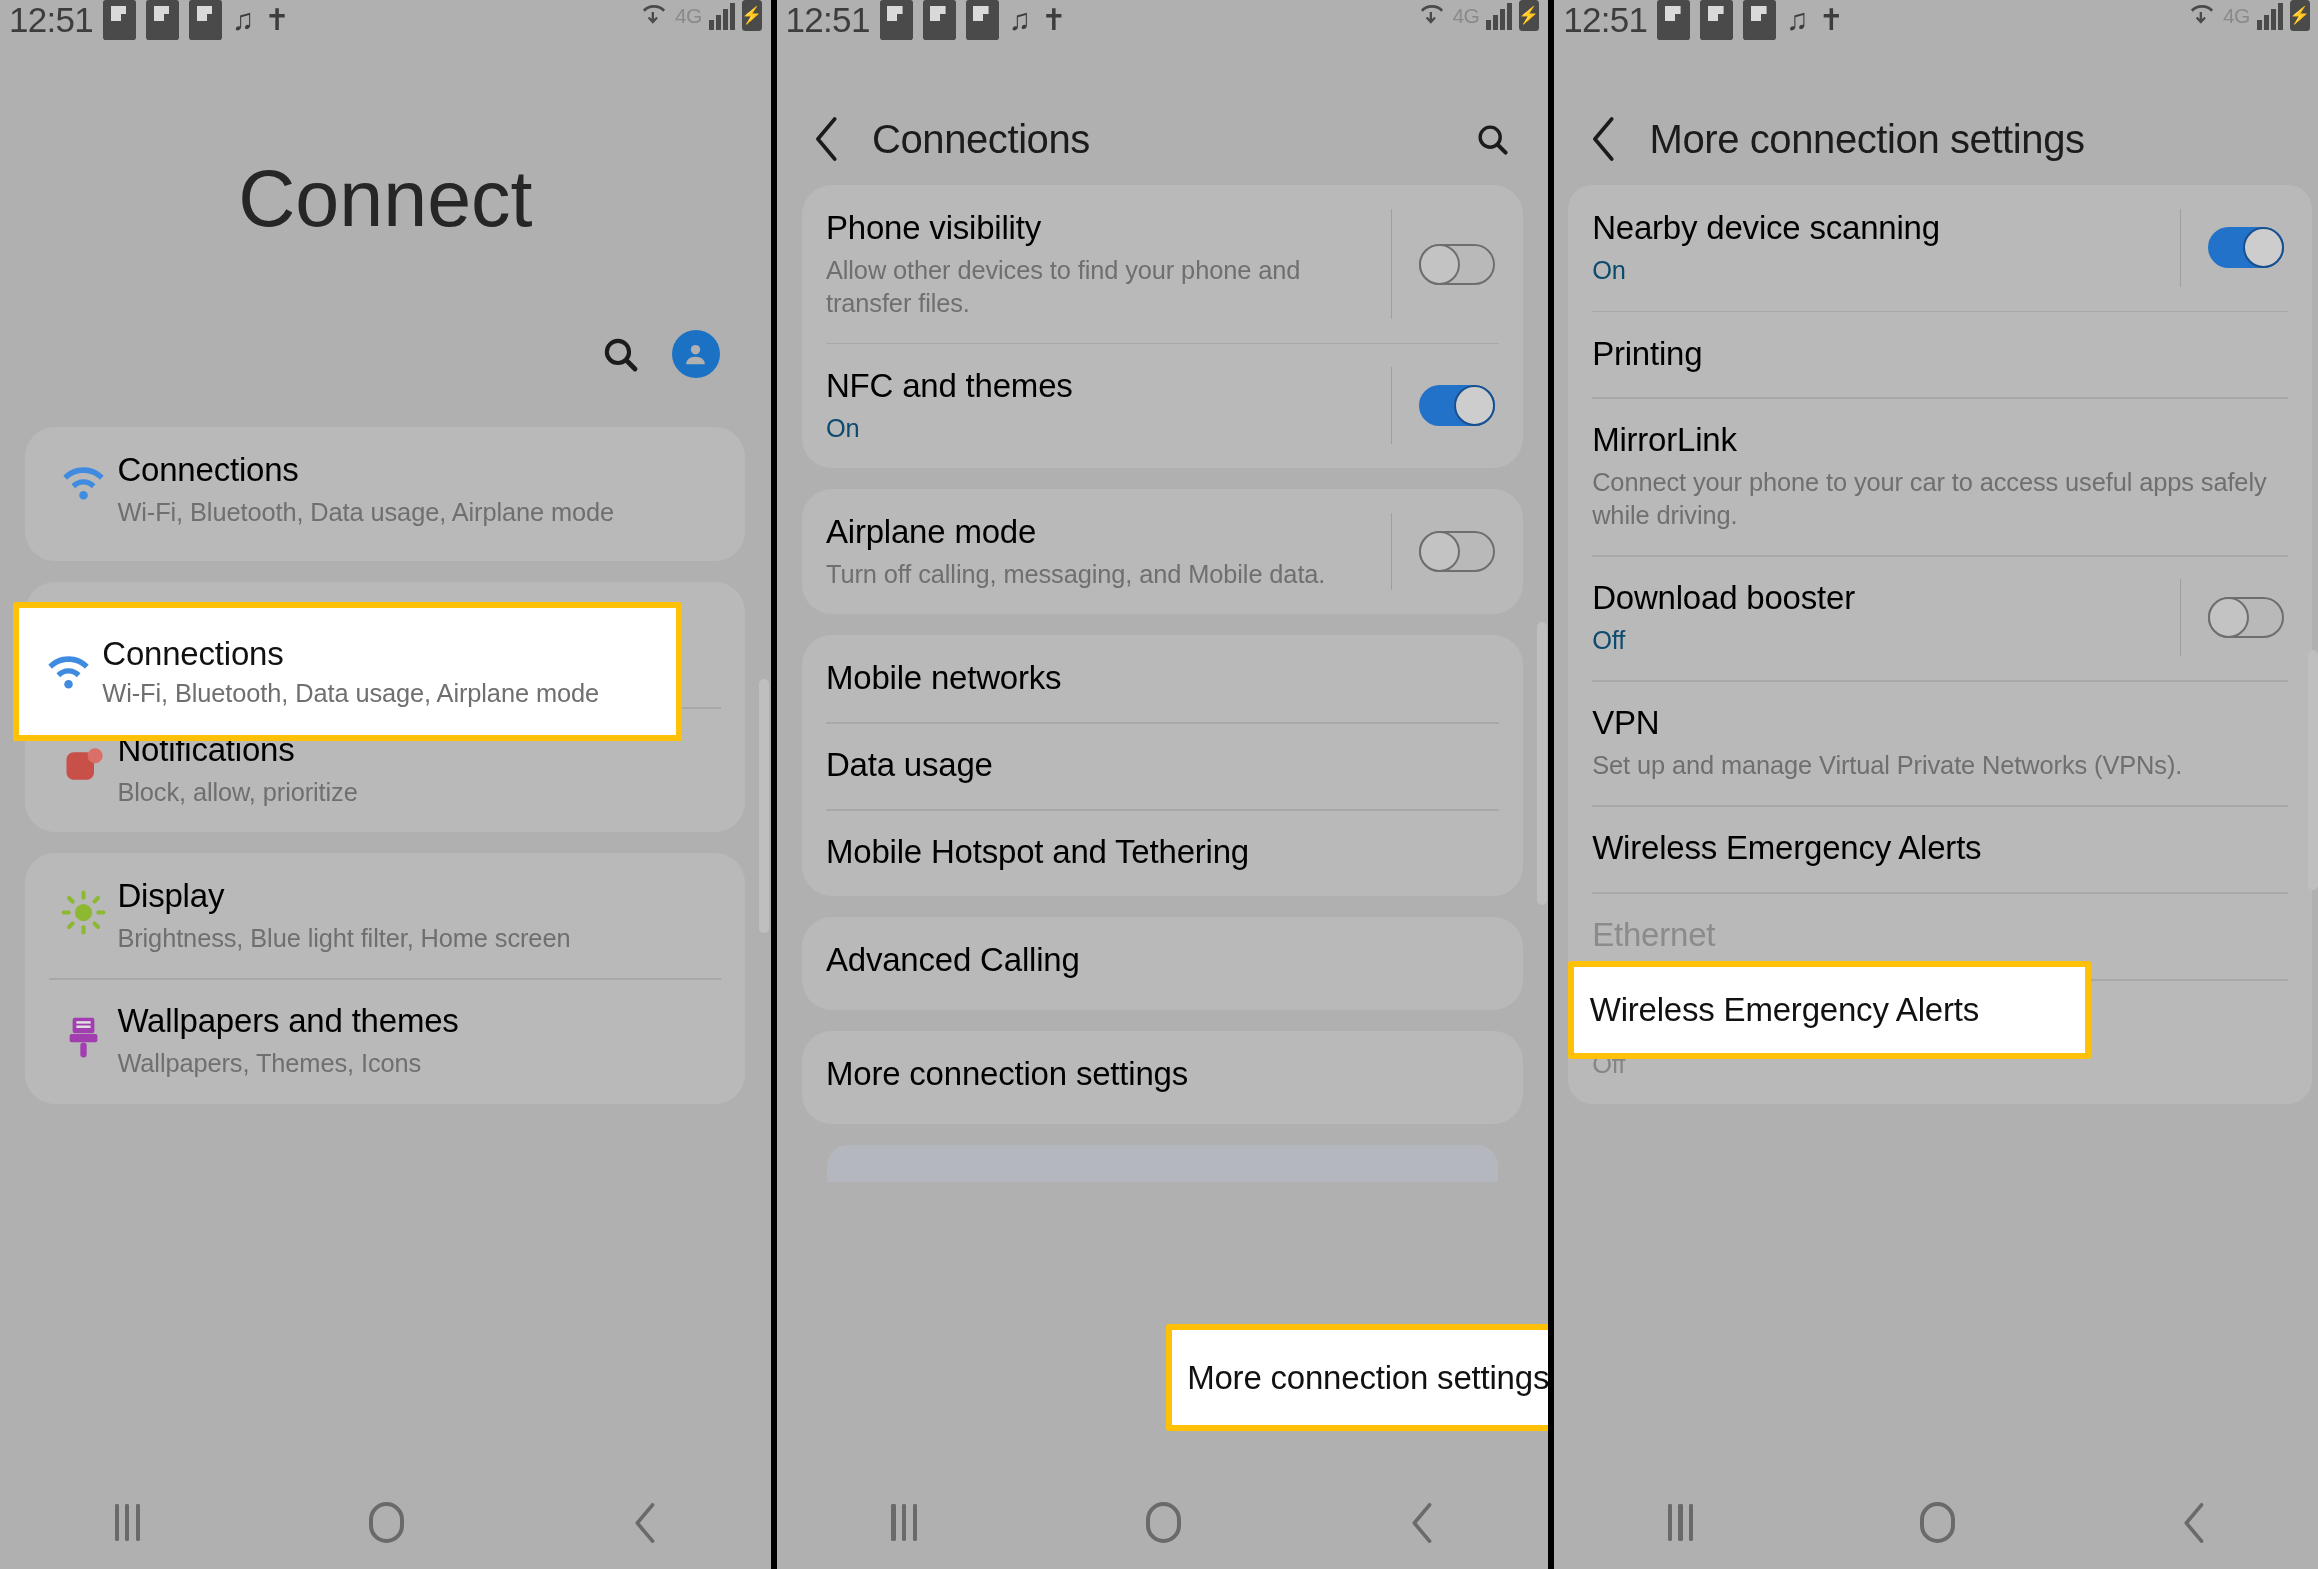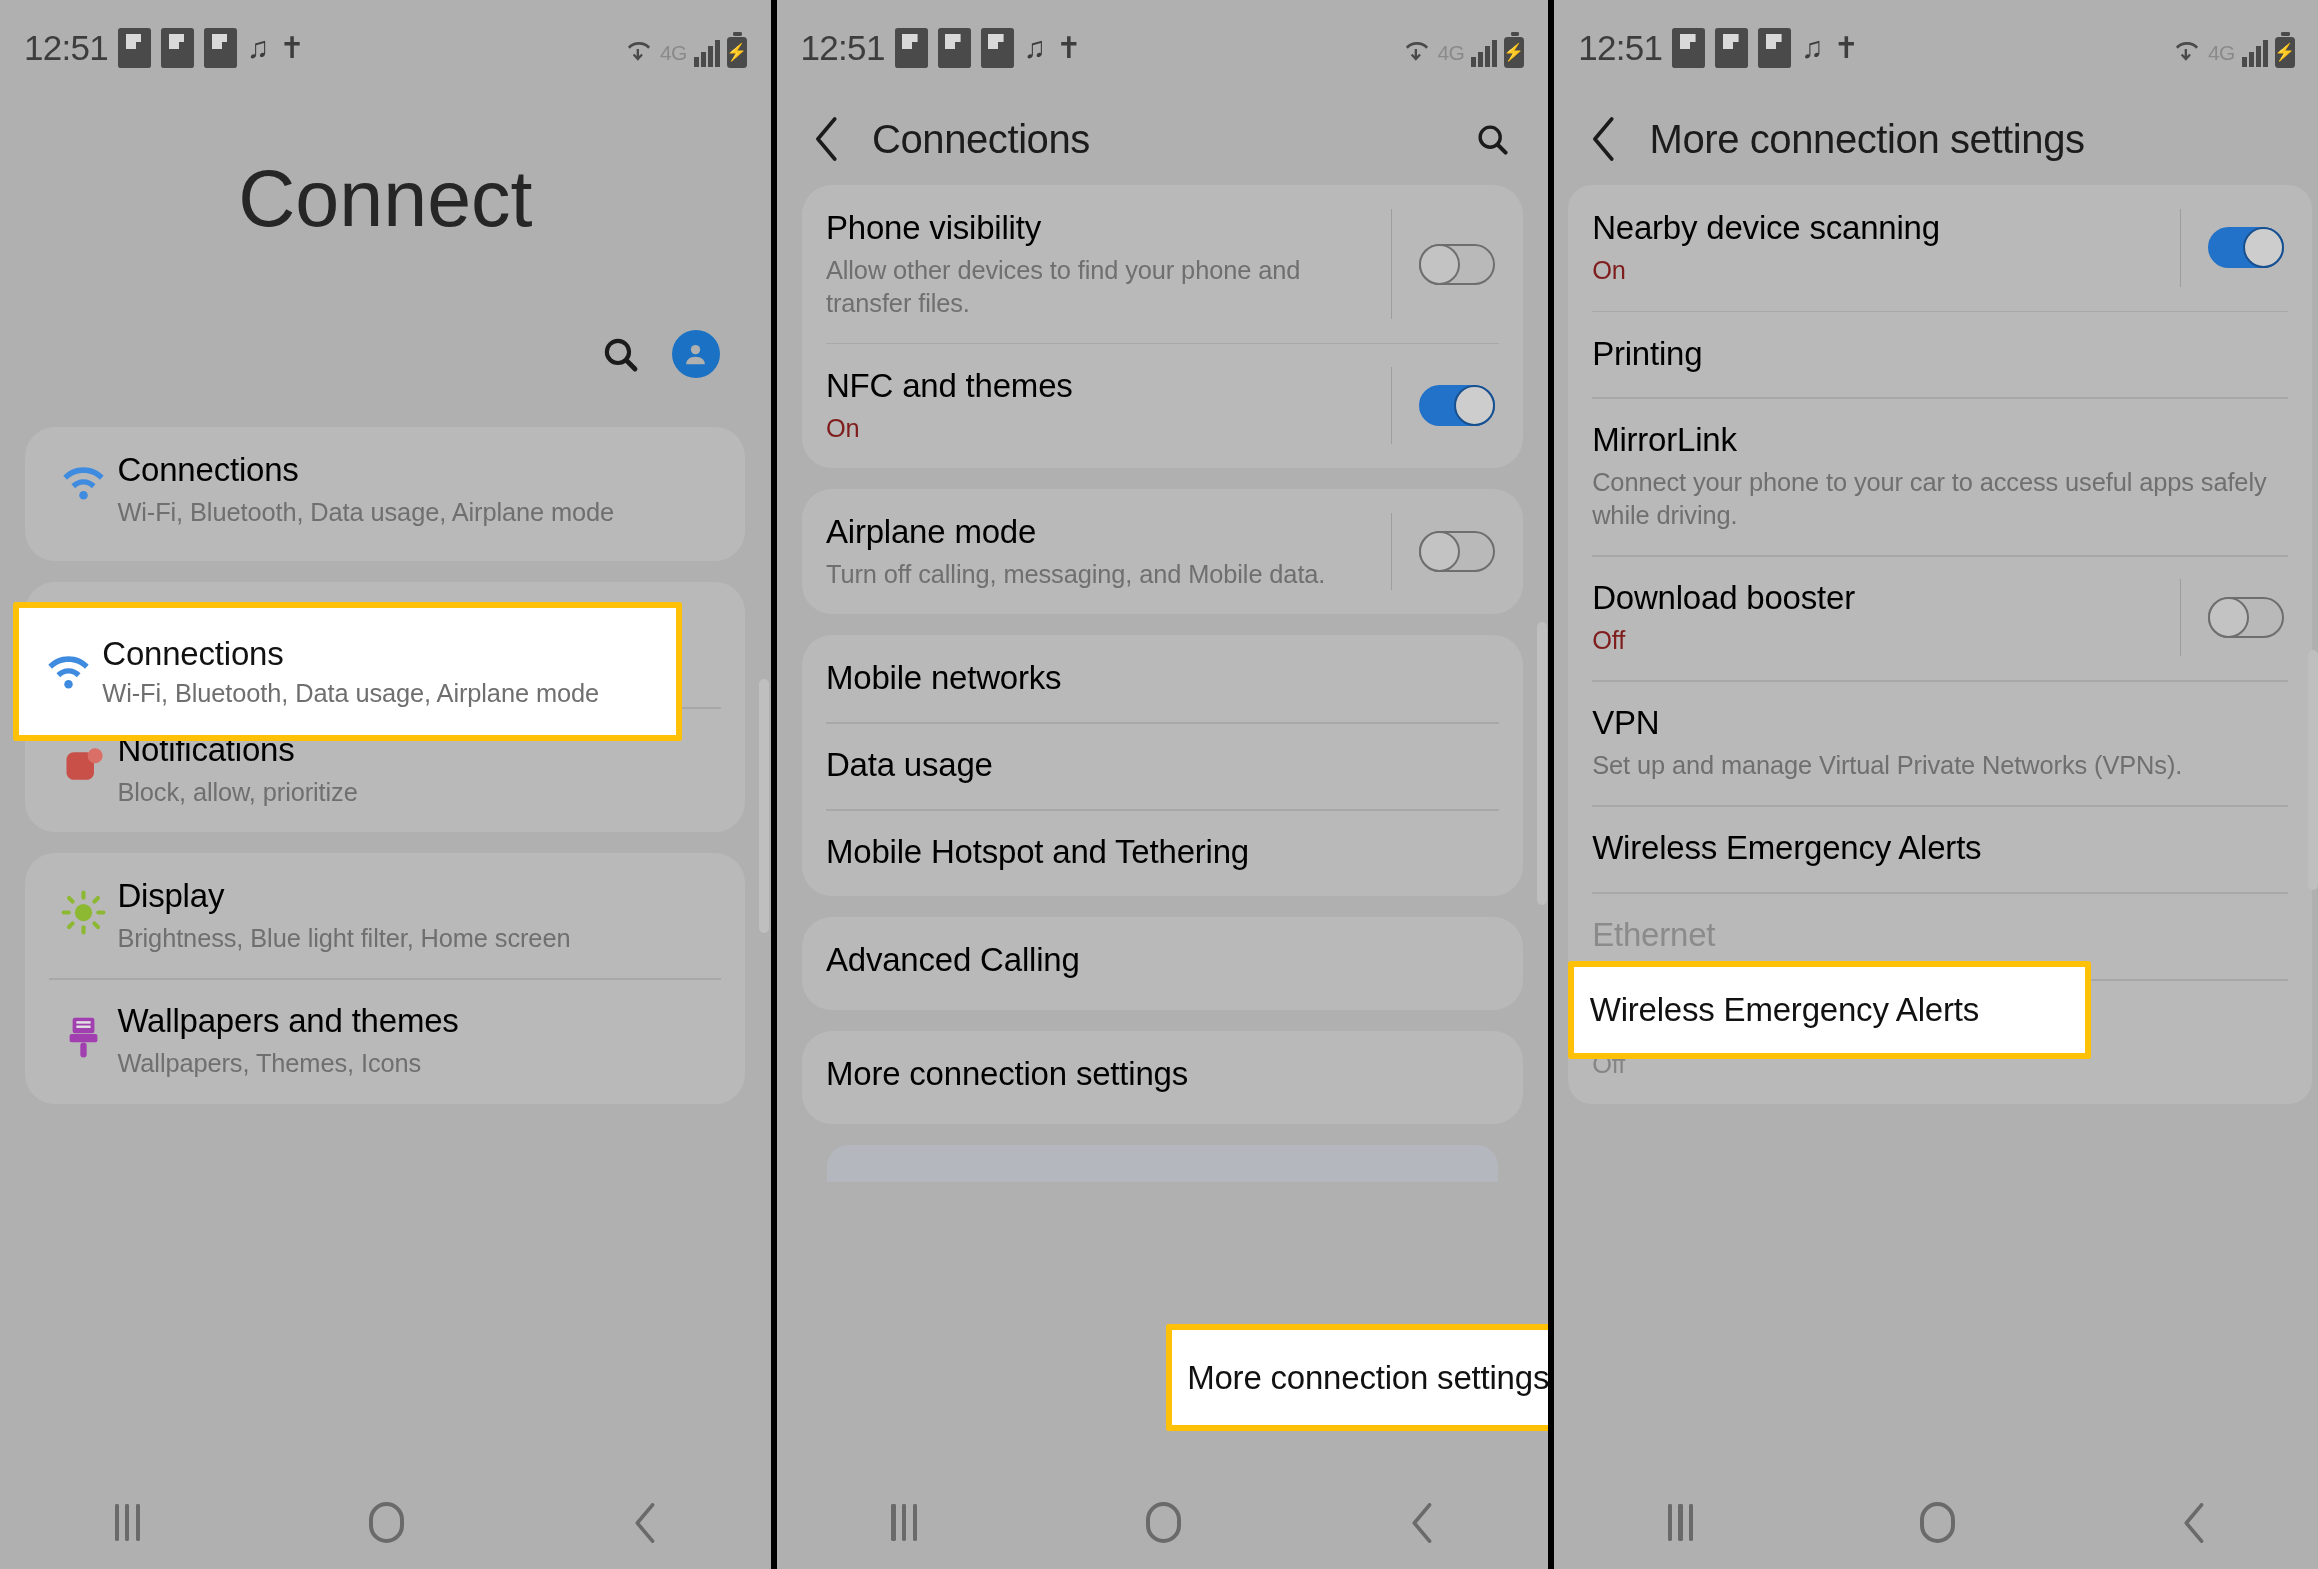--- a/index.html
+++ b/index.html
@@ -22,22 +22,22 @@
     background:#b0b0b0;
     overflow:hidden;
   }
   .phone.p2 { width:772px; margin-left:5.7px; }
   .phone.p3 { width:765px; margin-left:5.7px; }
 
   
   .statusbar {
     height:68px;
     display:flex;
-    align-items:flex-end;
-    padding:0 24px;
+    align-items:flex-start;
+    padding:0 9px;
     color:#3d3d3d;
   }
   .sb-left { display:flex; align-items:center; gap:10px; }
   .sb-time { font-size:35px; font-weight:400; letter-spacing:-0.7px; color:#3d3d3d; }
   .sb-appicon {
     width:33px; height:40px;
     background:#4a4a4a;
     border-radius:2.8px;
     position:relative;
     display:inline-block;
@@ -162,21 +162,21 @@
     letter-spacing:-0.2px;
   }
   .row-title.disabled { color:#8b8b8b; }
   .row-sub {
     font-size:25.4px;
     color:#6f6f6f;
     line-height:1.28;
     margin-top:5.7px;
     letter-spacing:-0.1px;
   }
-  .row-sub.on { color:#7f1d1d; }
+  .row-sub.on { color:#0c4a6e; }
   .row-sub.off-grey { color:#858585; }
 
   
   .row-icon {
     width:68px;
     flex:0 0 68px;
     display:flex;
     align-items:center;
     justify-content:center;
     padding-top:12.7px;

